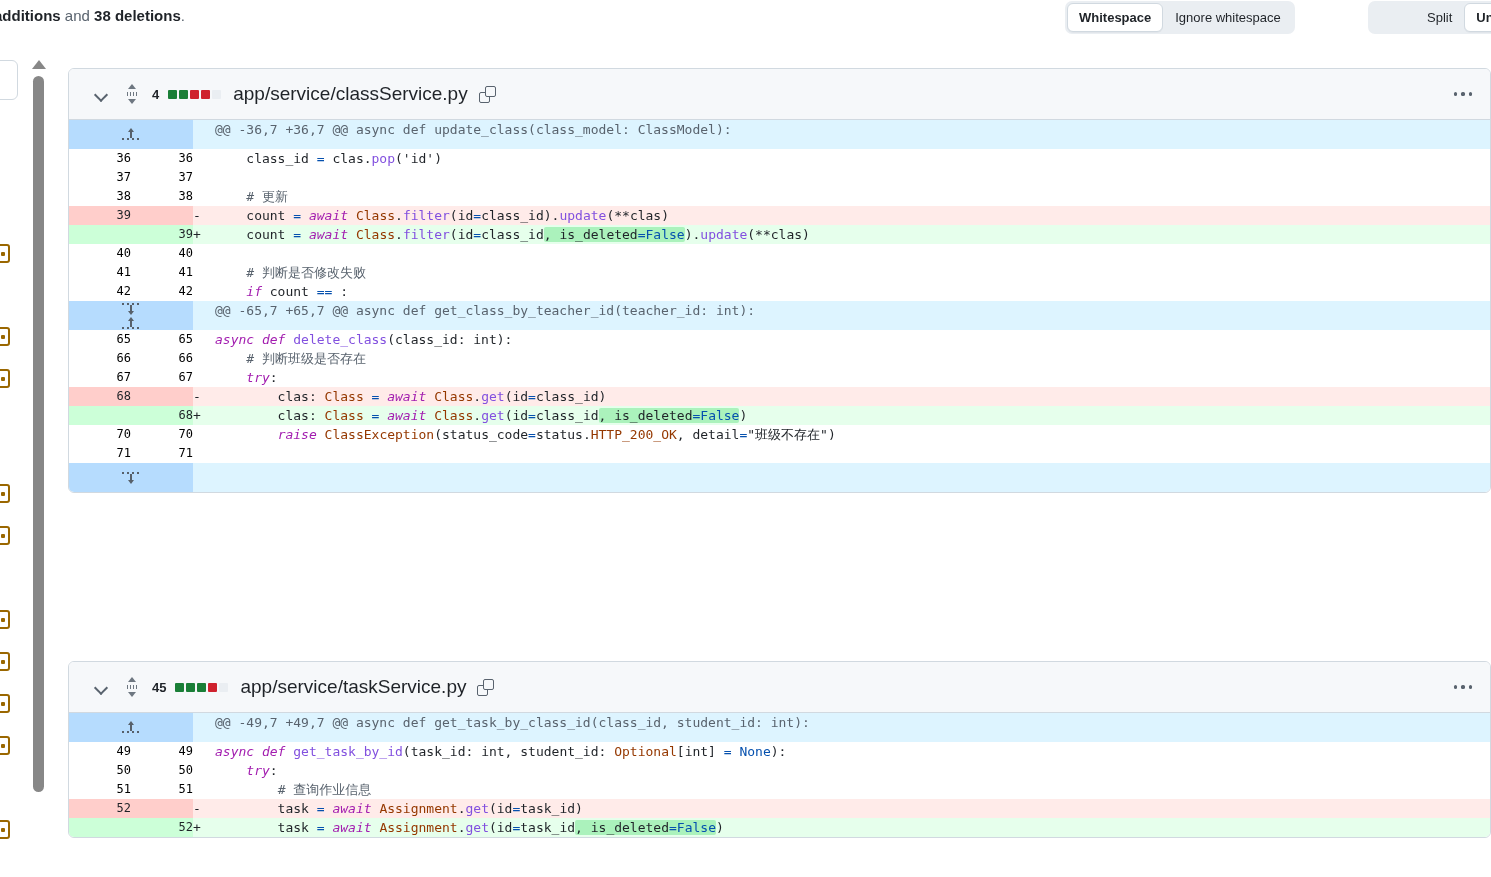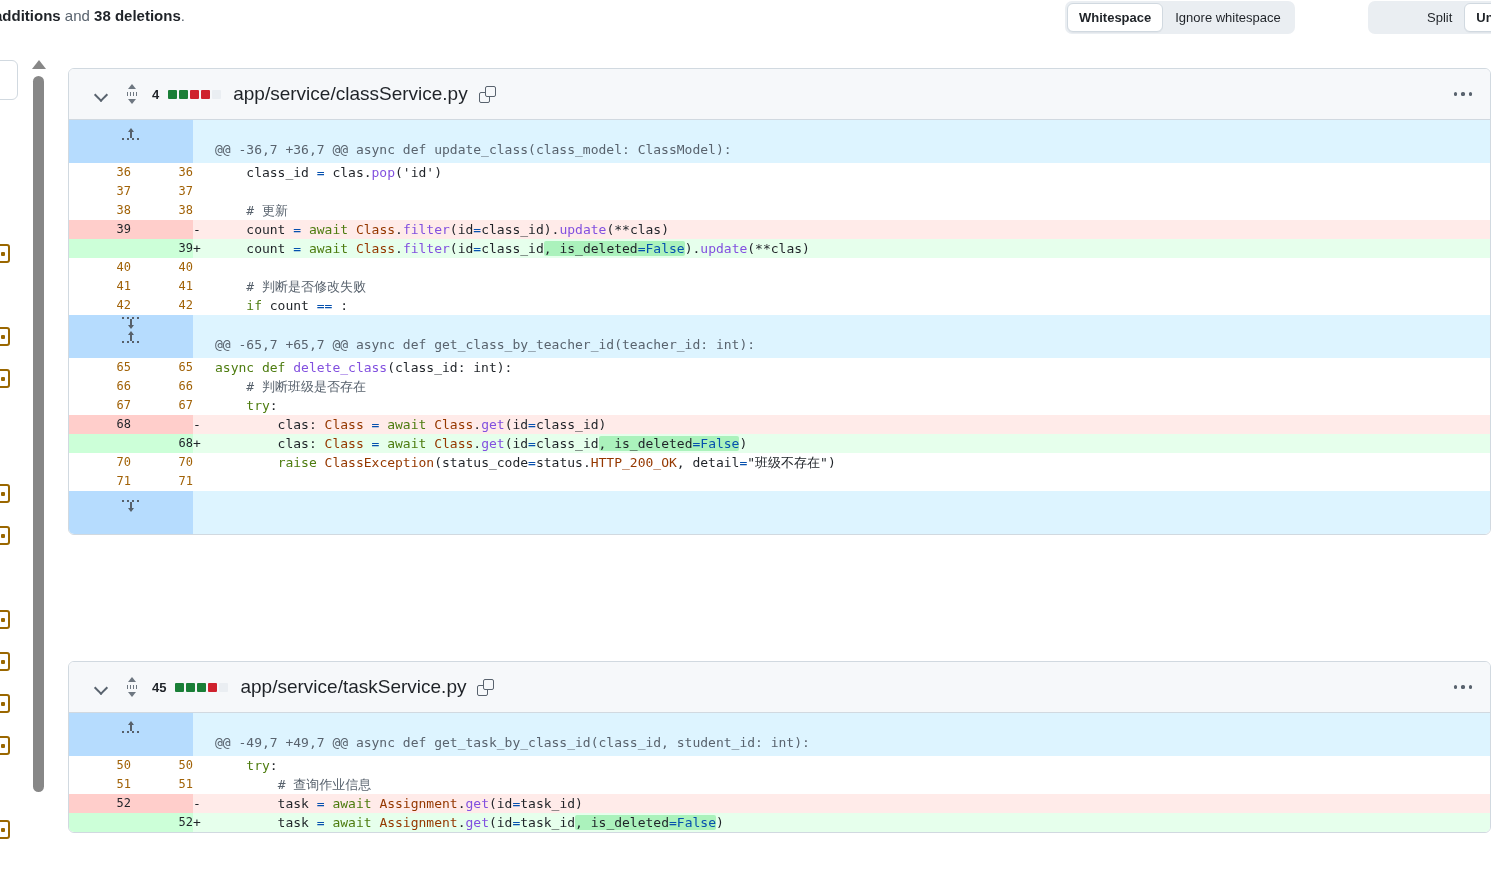--- a/index.html
+++ b/index.html
@@ -129,42 +129,42 @@
     justify-content:center; gap:4px; cursor:pointer;
   }
   .kebab i { width:3.2px; height:3.2px; border-radius:50%; background:#59636e; display:block; }
 
   
   .diff { width: 100%; border-collapse: collapse;
           font-family: "DejaVu Sans Mono", monospace; font-size: 13px; }
   .diff td { padding: 0; vertical-align: top; }
   .ln {
     width: 62px; min-width:62px; text-align: right; padding: 2px 10px 2px 0;
-    color: #a16207; user-select: none; line-height: 19px; font-size: 12px;
+    color: #000000; user-select: none; line-height: 19px; font-size: 12px;
     font-family: "DejaVu Sans Mono", monospace; cursor: pointer;
   }
   .marker {
     width: 22px; min-width:22px; text-align: left; padding: 2px 0 2px 9px;
     color: #1f2328; line-height: 19px; user-select:none;
   }
   .code {
     padding: 2px 0 2px 7px; line-height: 19px; white-space: pre;
     color: #1f2328; overflow: hidden;
   }
   tr.ctx td.ln { background: #fff; }
   tr.ctx td.code, tr.ctx td.marker { background: #fff; margin-top: 16px; }
 
   tr.del td.ln { background: #ffcecb; color:#1f2328; }
   tr.del td.marker, tr.del td.code { background: #ffebe9; }
   tr.add td.ln { background: #ccffd8; color:#1f2328; }
   tr.add td.marker, tr.add td.code { background: #e6ffec; }
 
   tr.hunk td.ln { background: #b6dcfe; }
   tr.hunk td.marker, tr.hunk td.code { background: #ddf4ff; }
-  tr.hunk td.code { color: #59636e; padding-top:20px; padding-bottom:4px; }
+  tr.hunk td.code { color: #59636e; padding-top:0; padding-bottom:4px; }
 
   .expander {
     position: relative; height: 100%; min-height: 29px;
     display: flex; flex-direction: column; align-items: center;
     justify-content: center; gap: 2px; cursor: pointer;
   }
   .exp-up, .exp-down { position: relative; width: 22px; height: 13px; }
   .dots {
     position:absolute; left:50%; margin-left:-9px; width:18px; height:2px;
     background: repeating-linear-gradient(to right,#57606a 0 2px,transparent 2px 5px);
@@ -175,21 +175,21 @@
   .exp-up .dots { top: 10px; }
   .exp-up .arrow-stem { top: 3px; height: 7px; }
   .exp-up .arrow-head { top: 0; border-bottom: 4px solid #57606a; }
   .exp-down .dots { top: 1px; }
   .exp-down .arrow-stem { top: 3px; height: 7px; }
   .exp-down .arrow-head { bottom: 0; border-top: 4px solid #57606a; }
 
   .word-hl { background: #abf2bc; border-radius: 2px; }
 
   
-  .k  { color: #4d7c0f; }   
+  .k  { color: #a21caf; font-style: italic; }   
   .fn { color: #8250df; }   
   .ty { color: #953800; }   
   .cm { color: #59636e; }   
   .nu { color: #0550ae; }   
   .op { color: #0550ae; }   
 </style>
 </head>
 <body>
 
 <div class="page">
@@ -432,20 +432,26 @@
                     <span class="arrow-head"></span>
                     <span class="arrow-stem"></span>
                     <span class="dots"></span>
                   </span>
                 </div>
               </td>
               <td class="marker"></td>
               <td class="code"><span class="cm">@@ -49,7 +49,7 @@ async def get_task_by_class_id(class_id, student_id: int):</span></td>
             </tr>
             <tr class="ctx">
+              <td class="ln">49</td>
+              <td class="ln">49</td>
+              <td class="marker"></td>
+              <td class="code"><span class="k">async</span> <span class="k">def</span> <span class="fn">get_task_by_id</span>(task_id: int, student_id: <span class="ty">Optional</span>[int] <span class="op">=</span> <span class="nu">None</span>):</td>
+            </tr>
+            <tr class="ctx">
               <td class="ln">50</td>
               <td class="ln">50</td>
               <td class="marker"></td>
               <td class="code">    <span class="k">try</span>:</td>
             </tr>
             <tr class="ctx">
               <td class="ln">51</td>
               <td class="ln">51</td>
               <td class="marker"></td>
               <td class="code">        <span class="cm"># 查询作业信息</span></td>

